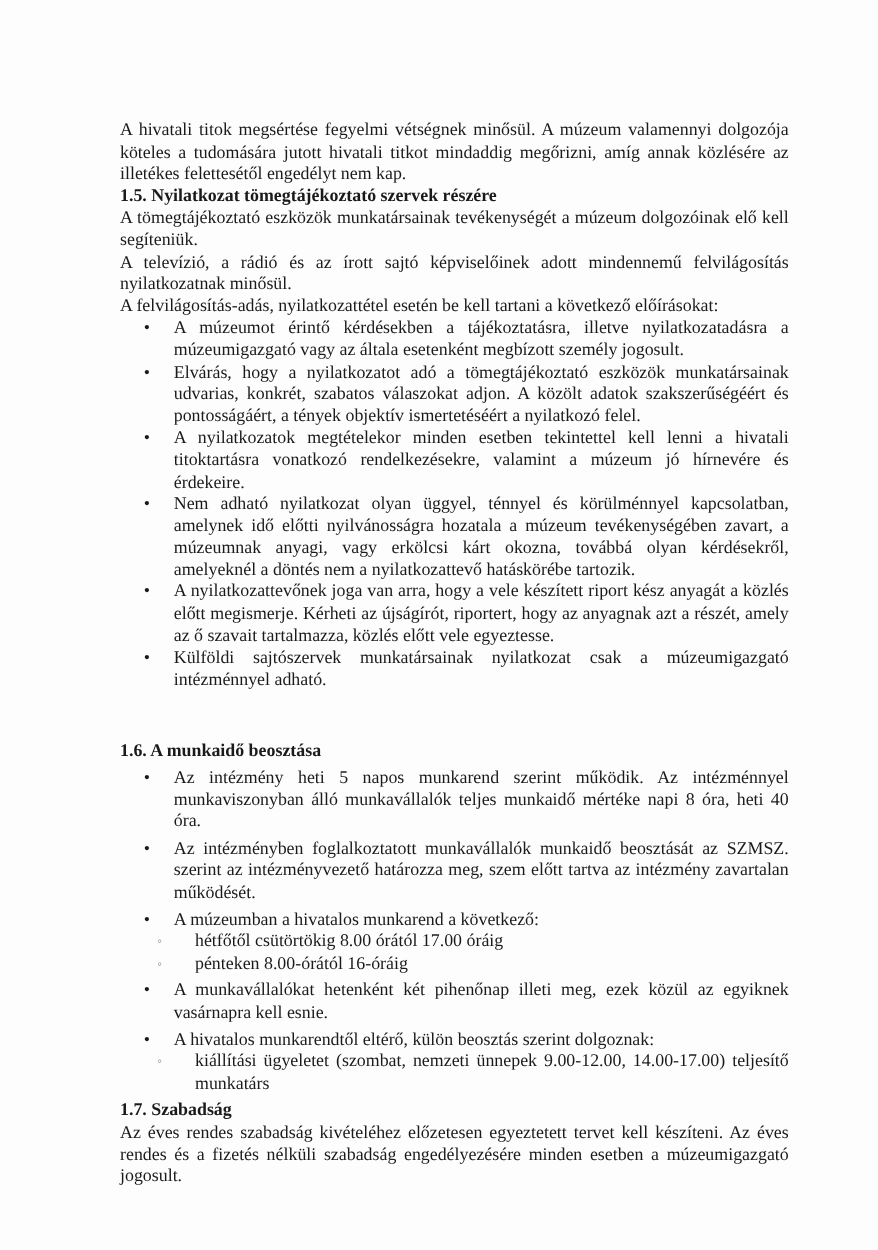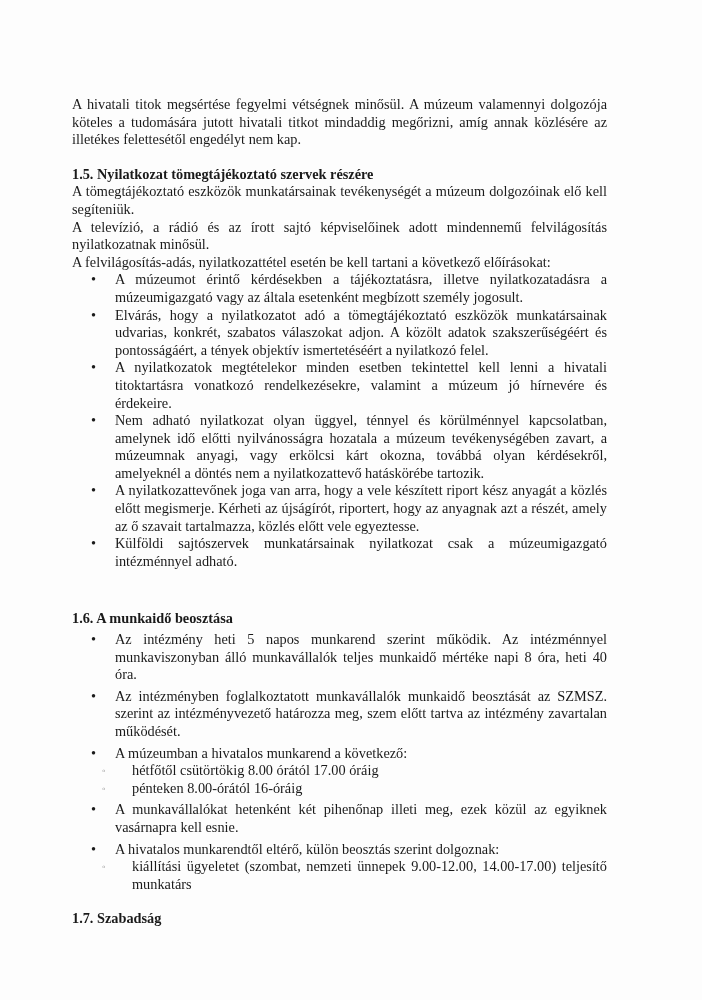--- a/index.html
+++ b/index.html
@@ -1,23 +1,23 @@
 <!DOCTYPE html>
 <html><head>
 <meta charset="utf-8">
 <style>
   html, body { margin: 0; padding: 0; }
   body {
     width: 702px; height: 1000px; background: #fdfdfd;
     font-family: "Liberation Serif", serif; color: #1a1a1a;
     font-size: 14.3px; line-height: 17.6px; position: relative; overflow: hidden;
   }
-  .page { position: absolute; left: 72px; top: 96px; width: 535px; }
+  .page { position: absolute; left: 96px; top: 96px; width: 535px; }
   p { margin: 0; text-align: justify; }
-  .h { font-weight: bold; margin-top: 17px; }
+  .h { font-weight: bold; margin-top: 0; }
   ul { margin: 0; padding: 0; list-style: none; }
   ul.l1 > li { position: relative; padding-left: 43px; text-align: justify; }
   ul.l1 > li .b { position: absolute; left: 19px; top: 0; }
   ul.l1.sp > li { margin-bottom: 4px; }
   ul.l2 > li { position: relative; padding-left: 60px; text-align: justify; margin-left: -43px; }
   ul.l2 > li .c { position: absolute; left: 30px; top: 0; color: #888; font-size: 10px; }
 </style>
 </head>
 <body>
 
@@ -49,13 +49,14 @@
     </li>
     <li><span class="b">•</span><span>A munkavállalókat hetenként két pihenőnap illeti meg, ezek közül az egyiknek vasárnapra kell esnie.</span></li>
     <li><span class="b">•</span><span>A hivatalos munkarendtől eltérő, külön beosztás szerint dolgoznak:</span>
       <ul class="l2">
         <li><span class="c">◦</span><span>kiállítási ügyeletet (szombat, nemzeti ünnepek 9.00-12.00, 14.00-17.00) teljesítő munkatárs</span></li>
       </ul>
     </li>
   </ul>
 
   <p class="h" style="">1.7. Szabadság</p>
+  <p>Az éves rendes szabadság kivételéhez előzetesen egyeztetett tervet kell készíteni. Az éves rendes és a fizetés nélküli szabadság engedélyezésére minden esetben a múzeumigazgató jogosult.</p>
 </div>
 
 </body></html>

